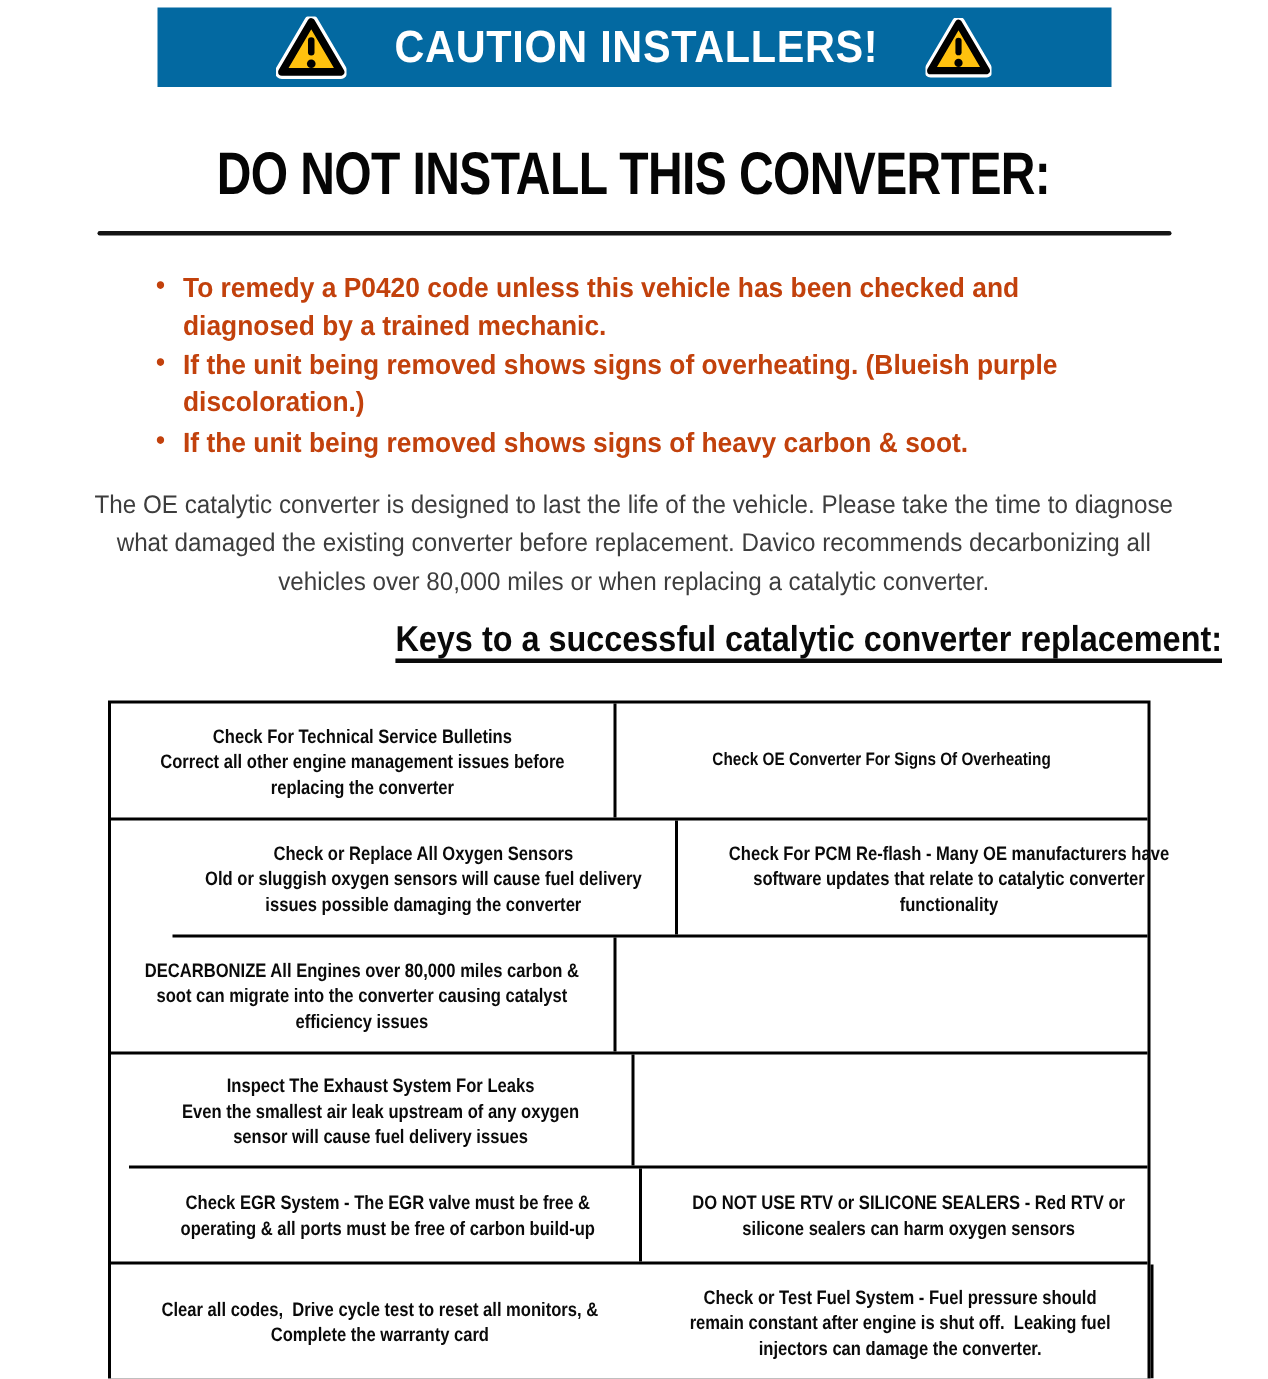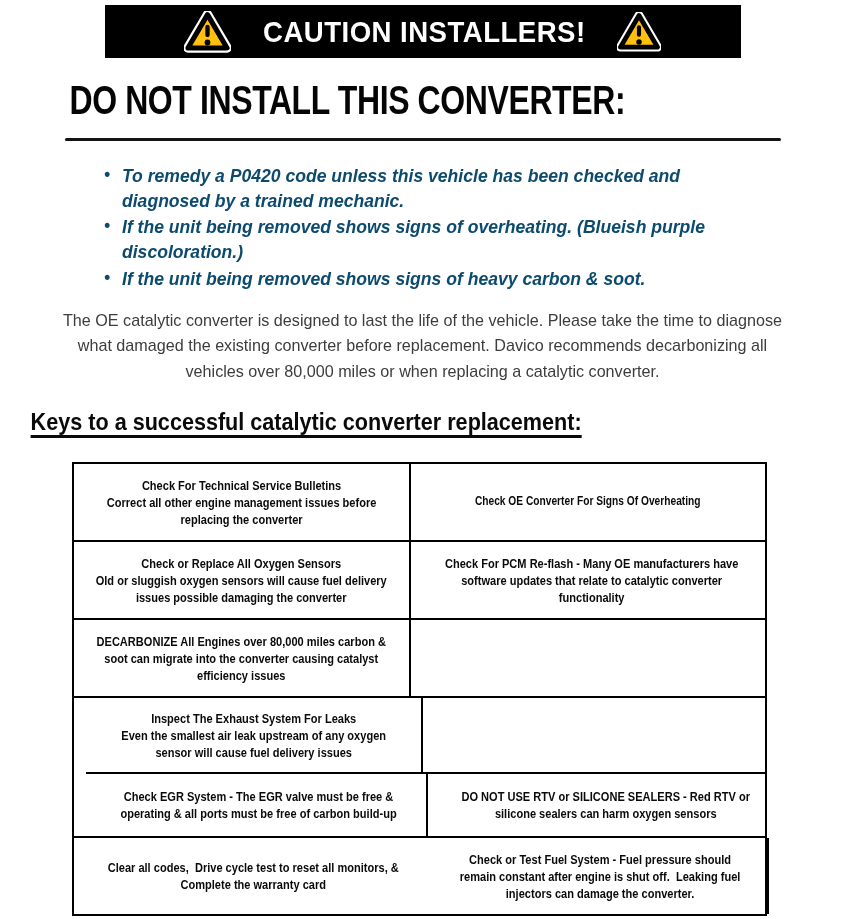--- a/index.html
+++ b/index.html
@@ -9,92 +9,91 @@
     font-family: "Liberation Sans", sans-serif;
     overflow: hidden;
     color: #0b0b0b;
   }
   .page { width: 845px; height: 919px; position: relative; overflow: hidden; }
 
   
   .banner {
     width: 636px; height: 53px;
     margin: 5px auto 0;
-    background: #000000;
+    background: #0369a1;
     display: flex; align-items: center; justify-content: center;
     gap: 18px;
   }
   .warning-icon { display: block; }
   .warning-icon svg { display: block; }
   .banner-title {
     color: #ffffff; font-weight: bold; font-size: 30px;
     white-space: nowrap; display: inline-block;
     transform: scaleX(0.92); letter-spacing: 0.5px;
   }
 
   
-  .main-heading { text-align: left; margin-top: 20px; height: 46px; }
+  .main-heading { text-align: center; margin-top: 36px; height: 46px; }
   .main-heading span {
     display: inline-block; white-space: nowrap;
     font-weight: bold; font-size: 40px; letter-spacing: -0.5px;
     transform: scaleX(0.80); color: #050505;
   }
 
   
   .divider {
     width: 716px; height: 3px; background: #141414;
     margin: 14px auto 0; border-radius: 2px;
   }
 
   
   .bullets {
     list-style: none;
     margin: 22px 16px 0 122px;
     font-weight: bold; font-size: 18.5px; line-height: 1.36;
-    color: #0c4a6e;
-    font-style: italic;
+    color: #c2410c;
   }
   .bullets li {
     position: relative; white-space: pre;
     transform: scaleX(0.95); transform-origin: left center;
     margin-bottom: 1px;
   }
   .bullets li::before {
     content: "\2022";
     position: absolute; left: -19px; top: -1px; font-size: 18px;
   }
 
   
   .intro {
     margin-top: 17px; text-align: center;
     font-weight: normal; font-size: 17px; line-height: 1.5;
     color: #3d3d3d; white-space: pre;
     transform: scaleX(0.95); transform-origin: center top;
   }
 
   
-  .keys-heading { text-align: left; margin-top: 24px; height: 32px; }
+  .keys-heading { text-align: right; margin-top: 13px; height: 32px; }
   .keys-heading span {
     display: inline-block; white-space: nowrap;
     font-weight: bold; font-size: 24px; color: #0a0a0a;
     transform: scaleX(0.90);
     text-decoration: underline;
     text-decoration-thickness: 2.5px;
     text-underline-offset: 5px;
   }
 
   
   .keys-table {
     width: 695px; margin: 22px 0 0 72px;
     border: 2.5px solid #000;
   }
   .t-row { display: flex; border-bottom: 2.5px solid #000; }
   .t-row:last-child { border-bottom: none; }
   .t-row:nth-child(1) { min-height: 78px; justify-content: flex-end; }
-  .t-row:nth-child(2) { min-height: 78px; }
+  .t-row:nth-child(2) { min-height: 78px; margin-left: 41px; }
   .t-row:nth-child(3) { min-height: 78px; }
   .t-row:nth-child(4) { min-height: 76px; margin-left: 12px; }
   .t-row:nth-child(5) { min-height: 64px; padding-left: 17px; }
   .t-row:nth-child(6) { min-height: 76px; }
   .cell {
     display: flex; align-items: center; justify-content: center;
     text-align: center; padding: 6px 8px;
     font-weight: bold; font-size: 13px; line-height: 1.32; color: #0a0a0a;
   }
   .cell > span {

